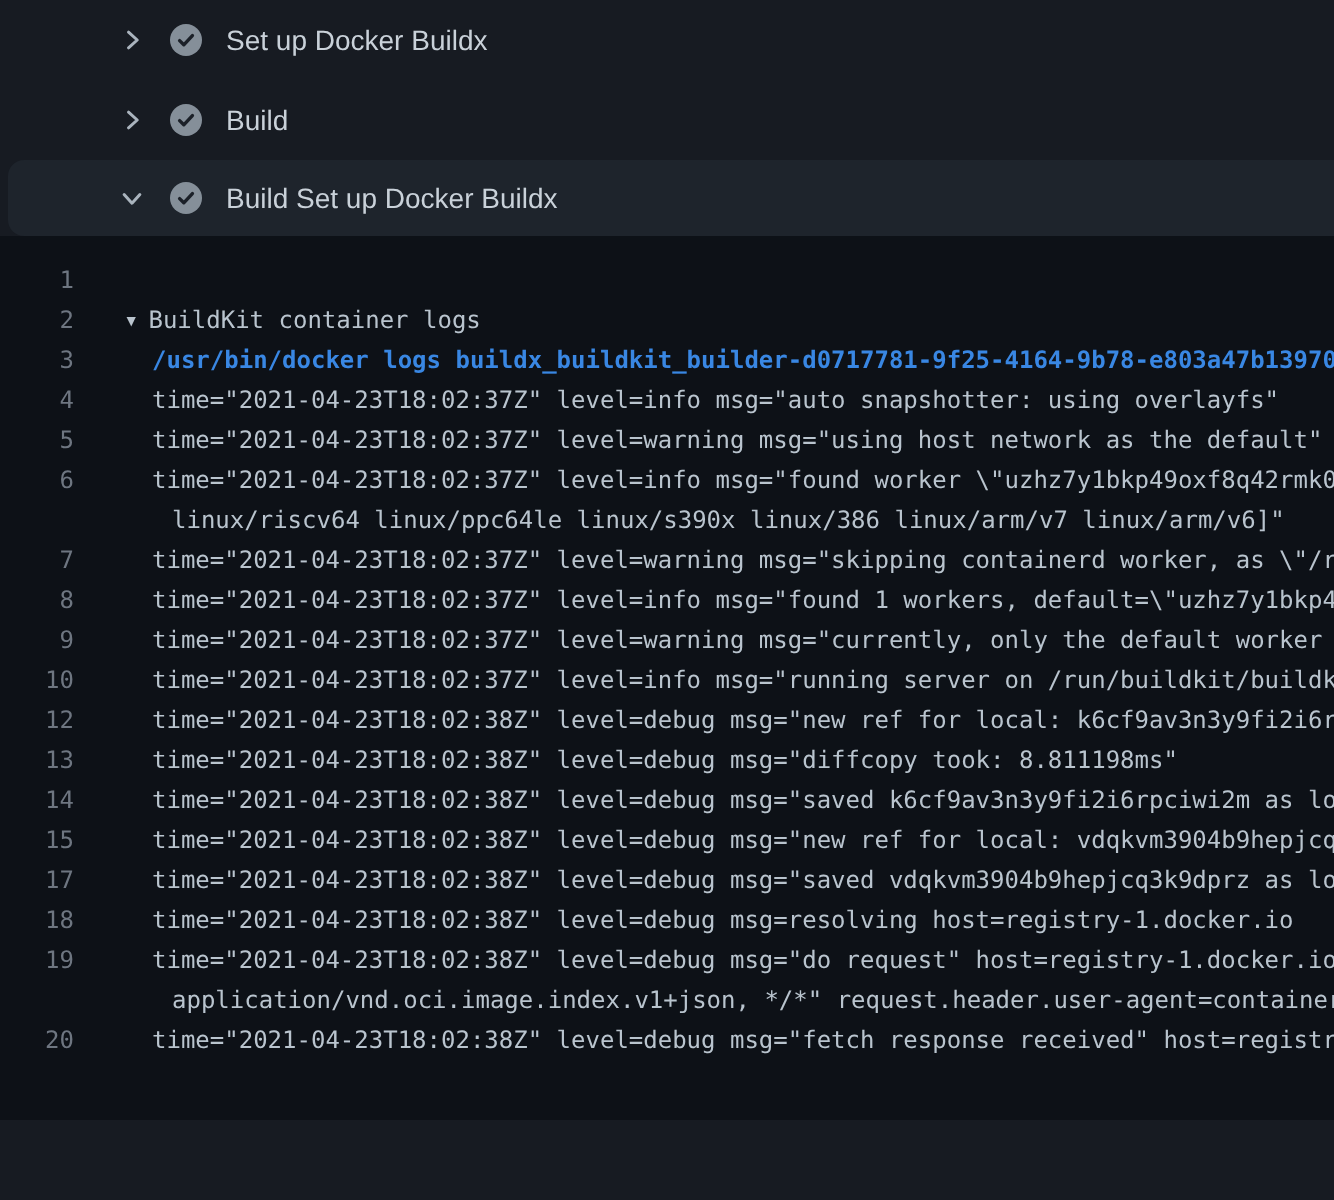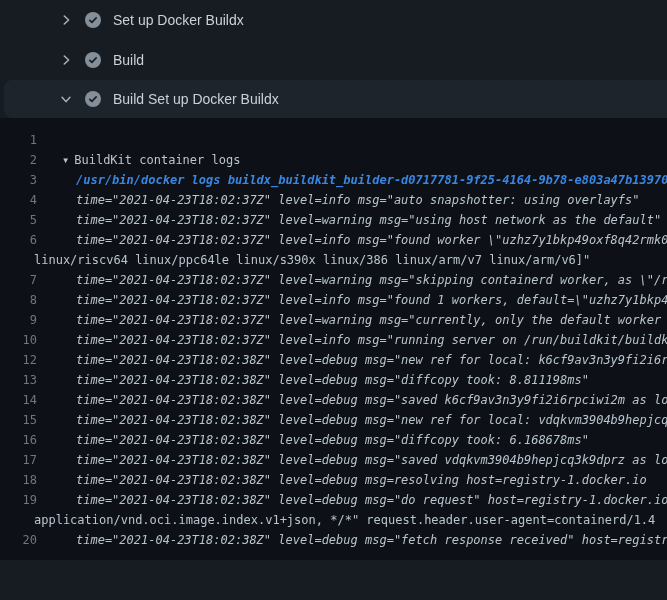--- a/index.html
+++ b/index.html
@@ -32,22 +32,22 @@
     font-size:12px;line-height:20px;
     color:var(--log-text,#b9c4ce);
   }
   .log-row{height:20px;display:flex;white-space:pre;overflow:hidden;}
   .lnum{
     flex:0 0 37px;text-align:right;color:var(--line-number,#6e7681);
     text-decoration:none;cursor:pointer;
   }
   .ltext{display:inline-block;}
   .indent-base .ltext{margin-left:25px;}
-  .indent-child .ltext{margin-left:39px;font-style:italic;}
-  .indent-cont{padding-left:34px;}
+  .indent-child .ltext{margin-left:39px;}
+  .indent-cont{padding-left:48px;margin-left:38px;}
   .tri{display:none;color:var(--log-text,#b9c4ce);}
   .group .tri{display:inline-block;margin-left:25px;cursor:pointer;}
   .group .ltext{margin-left:5px;}
   .cmd .ltext{color:var(--accent-command,#3987e3);font-weight:bold;}
 </style>
 </head>
 <body style="--page-bg: #171b22; --log-bg: #0d1117; --expanded-row-bg: #1e242c; --step-label: #c9d1d9; --log-text: #b9c4ce; --line-number: #6e7681; --accent-command: #3987e3;">
 
 <div class="steps" id="steps">
   <div class="step-row">
@@ -180,25 +180,20 @@
     
     <span class="ltext">time="2021-04-23T18:02:38Z" level=debug msg="saved k6cf9av3n3y9fi2i6rpciwi2m as loca</span>
   </div>
 
   <div class="log-row indent-child">
     <a class="lnum">15</a>
     
     <span class="ltext">time="2021-04-23T18:02:38Z" level=debug msg="new ref for local: vdqkvm3904b9hepjcq3k</span>
   </div>
 
-  <div class="log-row indent-child">
-    <a class="lnum">16</a>
-    
-    <span class="ltext">time="2021-04-23T18:02:38Z" level=debug msg="diffcopy took: 6.168678ms"</span>
-  </div>
 
   <div class="log-row indent-child">
     <a class="lnum">17</a>
     
     <span class="ltext">time="2021-04-23T18:02:38Z" level=debug msg="saved vdqkvm3904b9hepjcq3k9dprz as loca</span>
   </div>
 
   <div class="log-row indent-child">
     <a class="lnum">18</a>
     

